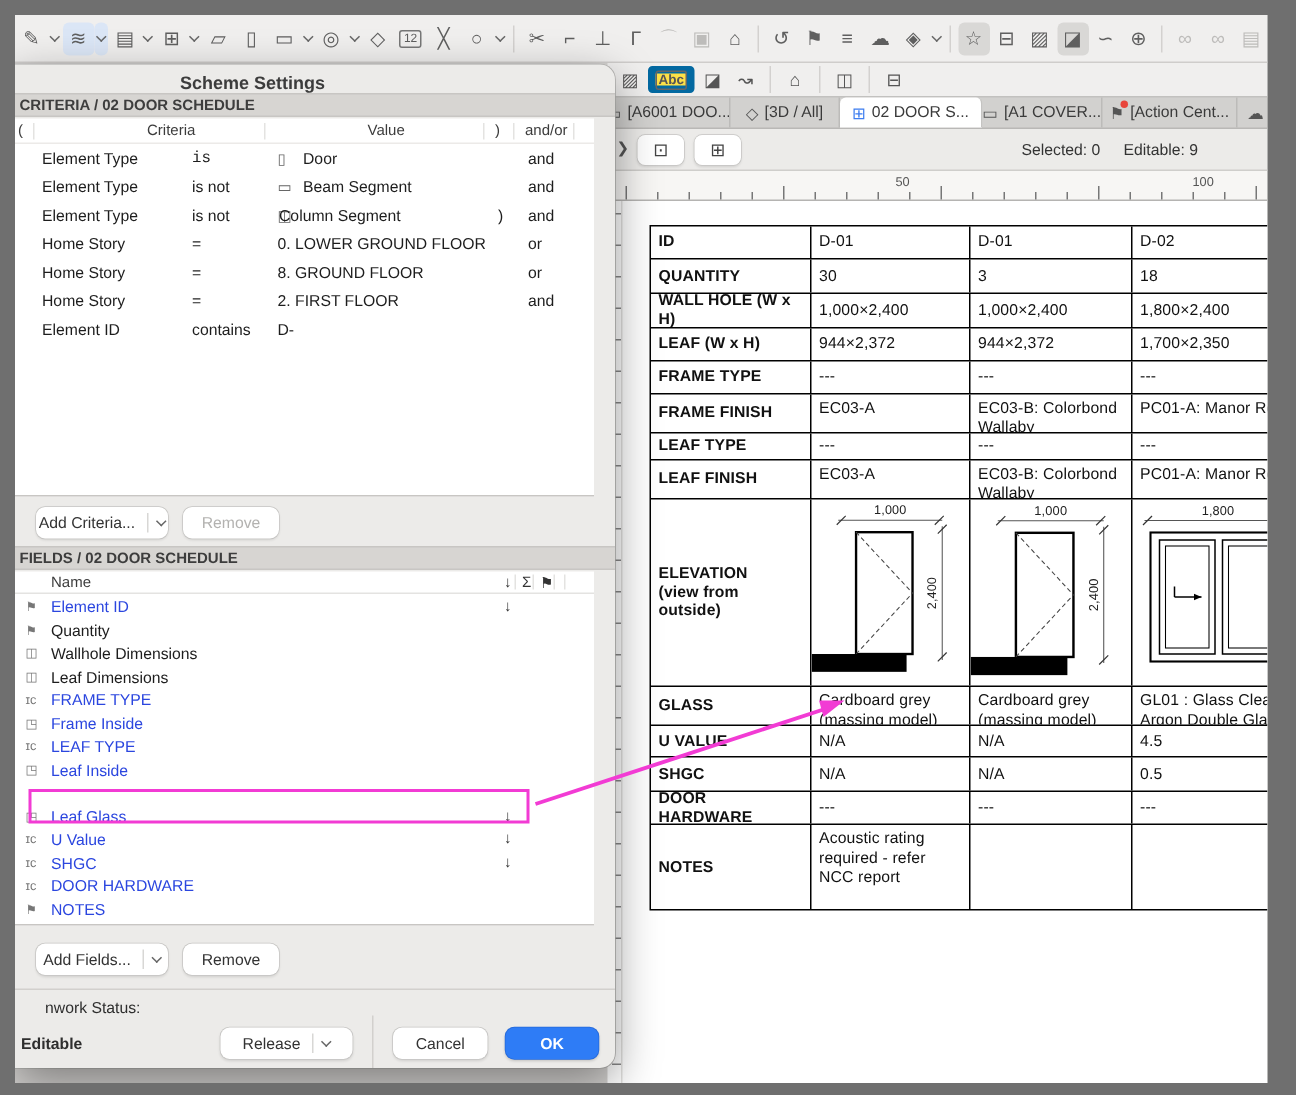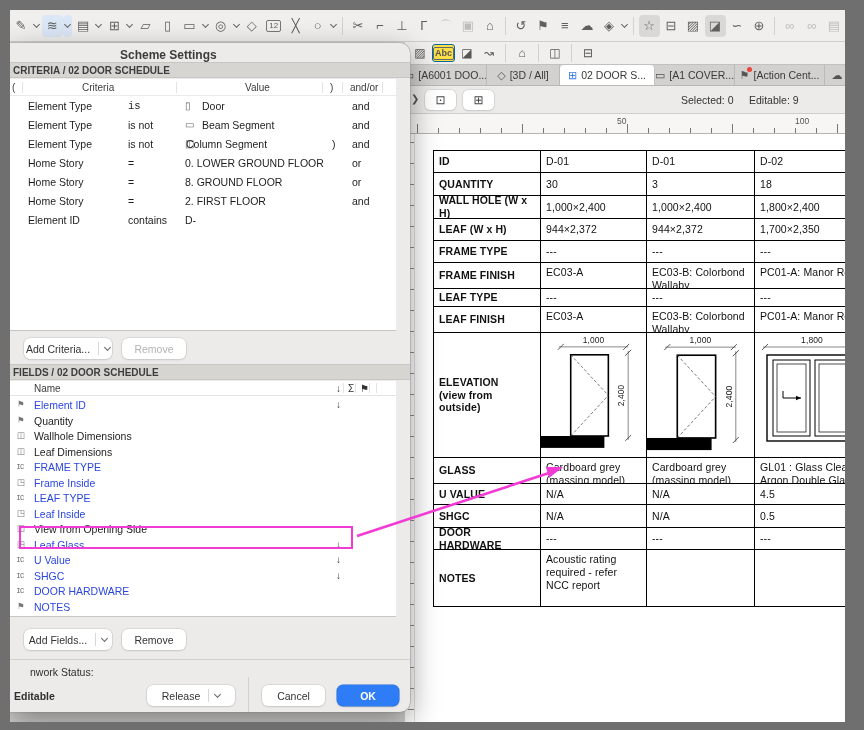--- a/index.html
+++ b/index.html
@@ -21,21 +21,21 @@
   .tbi .boxtxt { font-size:8px; border:1px solid #777; border-radius:2px; padding:0 2px; line-height:10px; }
   .tbchev { width:12px; height:22px; display:flex; align-items:center; justify-content:center; }
   .tbchev.blue { background:#dbe6f6; border-radius:4px; }
   .chev { width:5px; height:5px; border-right:1.4px solid #666; border-bottom:1.4px solid #666;
     transform:rotate(45deg); margin-top:-3px; }
   .tbdiv { width:1px; height:18px; background:#d3d1cf; margin:0 4px; flex:none; }
 
   
   .secondbar { position:absolute; left:395px; top:32px; right:0; height:22px; background:#f0efee; display:flex; align-items:center; gap:2px; padding-left:5px; }
   .sbi { color:#555; font-size:12px; min-width:20px; height:18px; display:flex; align-items:center; justify-content:center; border-radius:3px; }
-  .sbi.sel { background:#fde047; border:1px solid #0369a1; }
+  .sbi.sel { background:#fde047; border:5px solid #0369a1; }
   .sbi .abc { font-size:9px; font-weight:bold; border:1px solid #666; border-radius:2px; padding:0 1px; line-height:11px; }
 
   .tabbar { position:absolute; left:395px; top:54px; right:0; height:22px; background:#d2d1cf; border-top:1px solid #c2c1bf; border-bottom:1px solid #b9b8b6; display:flex; }
   .tab { display:flex; align-items:center; justify-content:center; gap:4px; font-size:10.5px; color:#3a3a3a;
     border-right:1px solid #bcbbb9; padding:0 6px; white-space:nowrap; overflow:hidden; position:relative; flex:none; }
   .tab.active { background:#ffffff; border-radius:4px 4px 0 0; border-right:1px solid #c5c4c2; }
   .tab .ticon { font-size:11px; color:#555; position:relative; }
   .tab .ticon.blue { color:#3e7ef0; }
   .tab .dot { position:absolute; right:-3px; top:-2px; width:5px; height:5px; border-radius:50%; background:#e8443a; }
 
@@ -248,21 +248,21 @@
       <span class="tick" style="left: 243px; height: 5px;"></span>
       <span class="tick" style="left: 264px; height: 5px;"></span>
       <span class="tick" style="left: 285px; height: 5px;"></span>
       <span class="tick" style="left: 306px; height: 5px;"></span>
       <span class="tick" style="left: 327px; height: 9px;"></span>
       <span class="tick" style="left: 348px; height: 5px;"></span>
       <span class="tick" style="left: 369px; height: 5px;"></span>
       <span class="tick" style="left: 390px; height: 5px;"></span>
       <span class="tick" style="left: 411px; height: 5px;"></span>
       <span class="tick" style="left: 432px; height: 9px;"></span>
-      <span class="rlabel" style="left: 184px; padding-left: 28px;">50</span>
+      <span class="rlabel" style="left: 164px; padding-left: 28px;">50</span>
       <span class="rlabel" style="left: 390px;">100</span>
     </div>
 
   <div class="canvas">
     <div class="vruler">
         <span class="vtick" style="top: 8px;"></span>
         <span class="vtick" style="top: 29px;"></span>
         <span class="vtick" style="top: 50px;"></span>
         <span class="vtick" style="top: 71px;"></span>
         <span class="vtick" style="top: 92px;"></span>
@@ -433,21 +433,21 @@
 
   <div class="dialog">
     <div class="dlg-title">Scheme Settings</div>
 
     <div class="strip" style="top:19px">
       <span>CRITERIA / 02 DOOR SCHEDULE</span>
     </div>
     <div class="whitelist" style="top:36px; height:252px">
         <div class="crit-header">
           <span style="left: 2px;">(</span>
-          <span style="left: 72px;">Criteria</span>
+          <span style="left: 88px;">Criteria</span>
           <span style="left: 235px;">Value</span>
           <span style="left: 320px;">)</span>
           <span style="left: 340px;">and/or</span>
           <span class="col-div" style="left: 12px;"></span>
           <span class="col-div" style="left: 166px;"></span>
           <span class="col-div" style="left: 312px;"></span>
           <span class="col-div" style="left: 332px;"></span>
           <span class="col-div" style="left: 372px;"></span>
         </div>
         <div class="crit-row" style="top: 18px;">
@@ -546,24 +546,20 @@
           <span class="fname blue" style="left: 24px;">Frame Inside</span>
         </div>
         <div class="fld-row" style="top: 110px;">
           <span class="ficon" style="left: 7px;">ɪᴄ</span>
           <span class="fname blue" style="left: 24px;">LEAF TYPE</span>
         </div>
         <div class="fld-row" style="top: 125.5px;">
           <span class="ficon" style="left: 7px;">◳</span>
           <span class="fname blue" style="left: 24px;">Leaf Inside</span>
         </div>
-        <div class="fld-row" style="top: 141px;">
-          <span class="ficon" style="left: 7px;">◫</span>
-          <span class="fname black" style="left: 24px;">View from Opening Side</span>
-        </div>
         <div class="fld-row" style="top: 156.5px;">
           <span class="ficon" style="left: 7px;">◳</span>
           <span class="fname blue" style="left: 24px;">Leaf Glass</span>
           <span class="sortarr" style="left: 326px;">↓</span>
         </div>
         <div class="fld-row" style="top: 172px;">
           <span class="ficon" style="left: 7px;">ɪᴄ</span>
           <span class="fname blue" style="left: 24px;">U Value</span>
           <span class="sortarr" style="left: 326px;">↓</span>
         </div>

